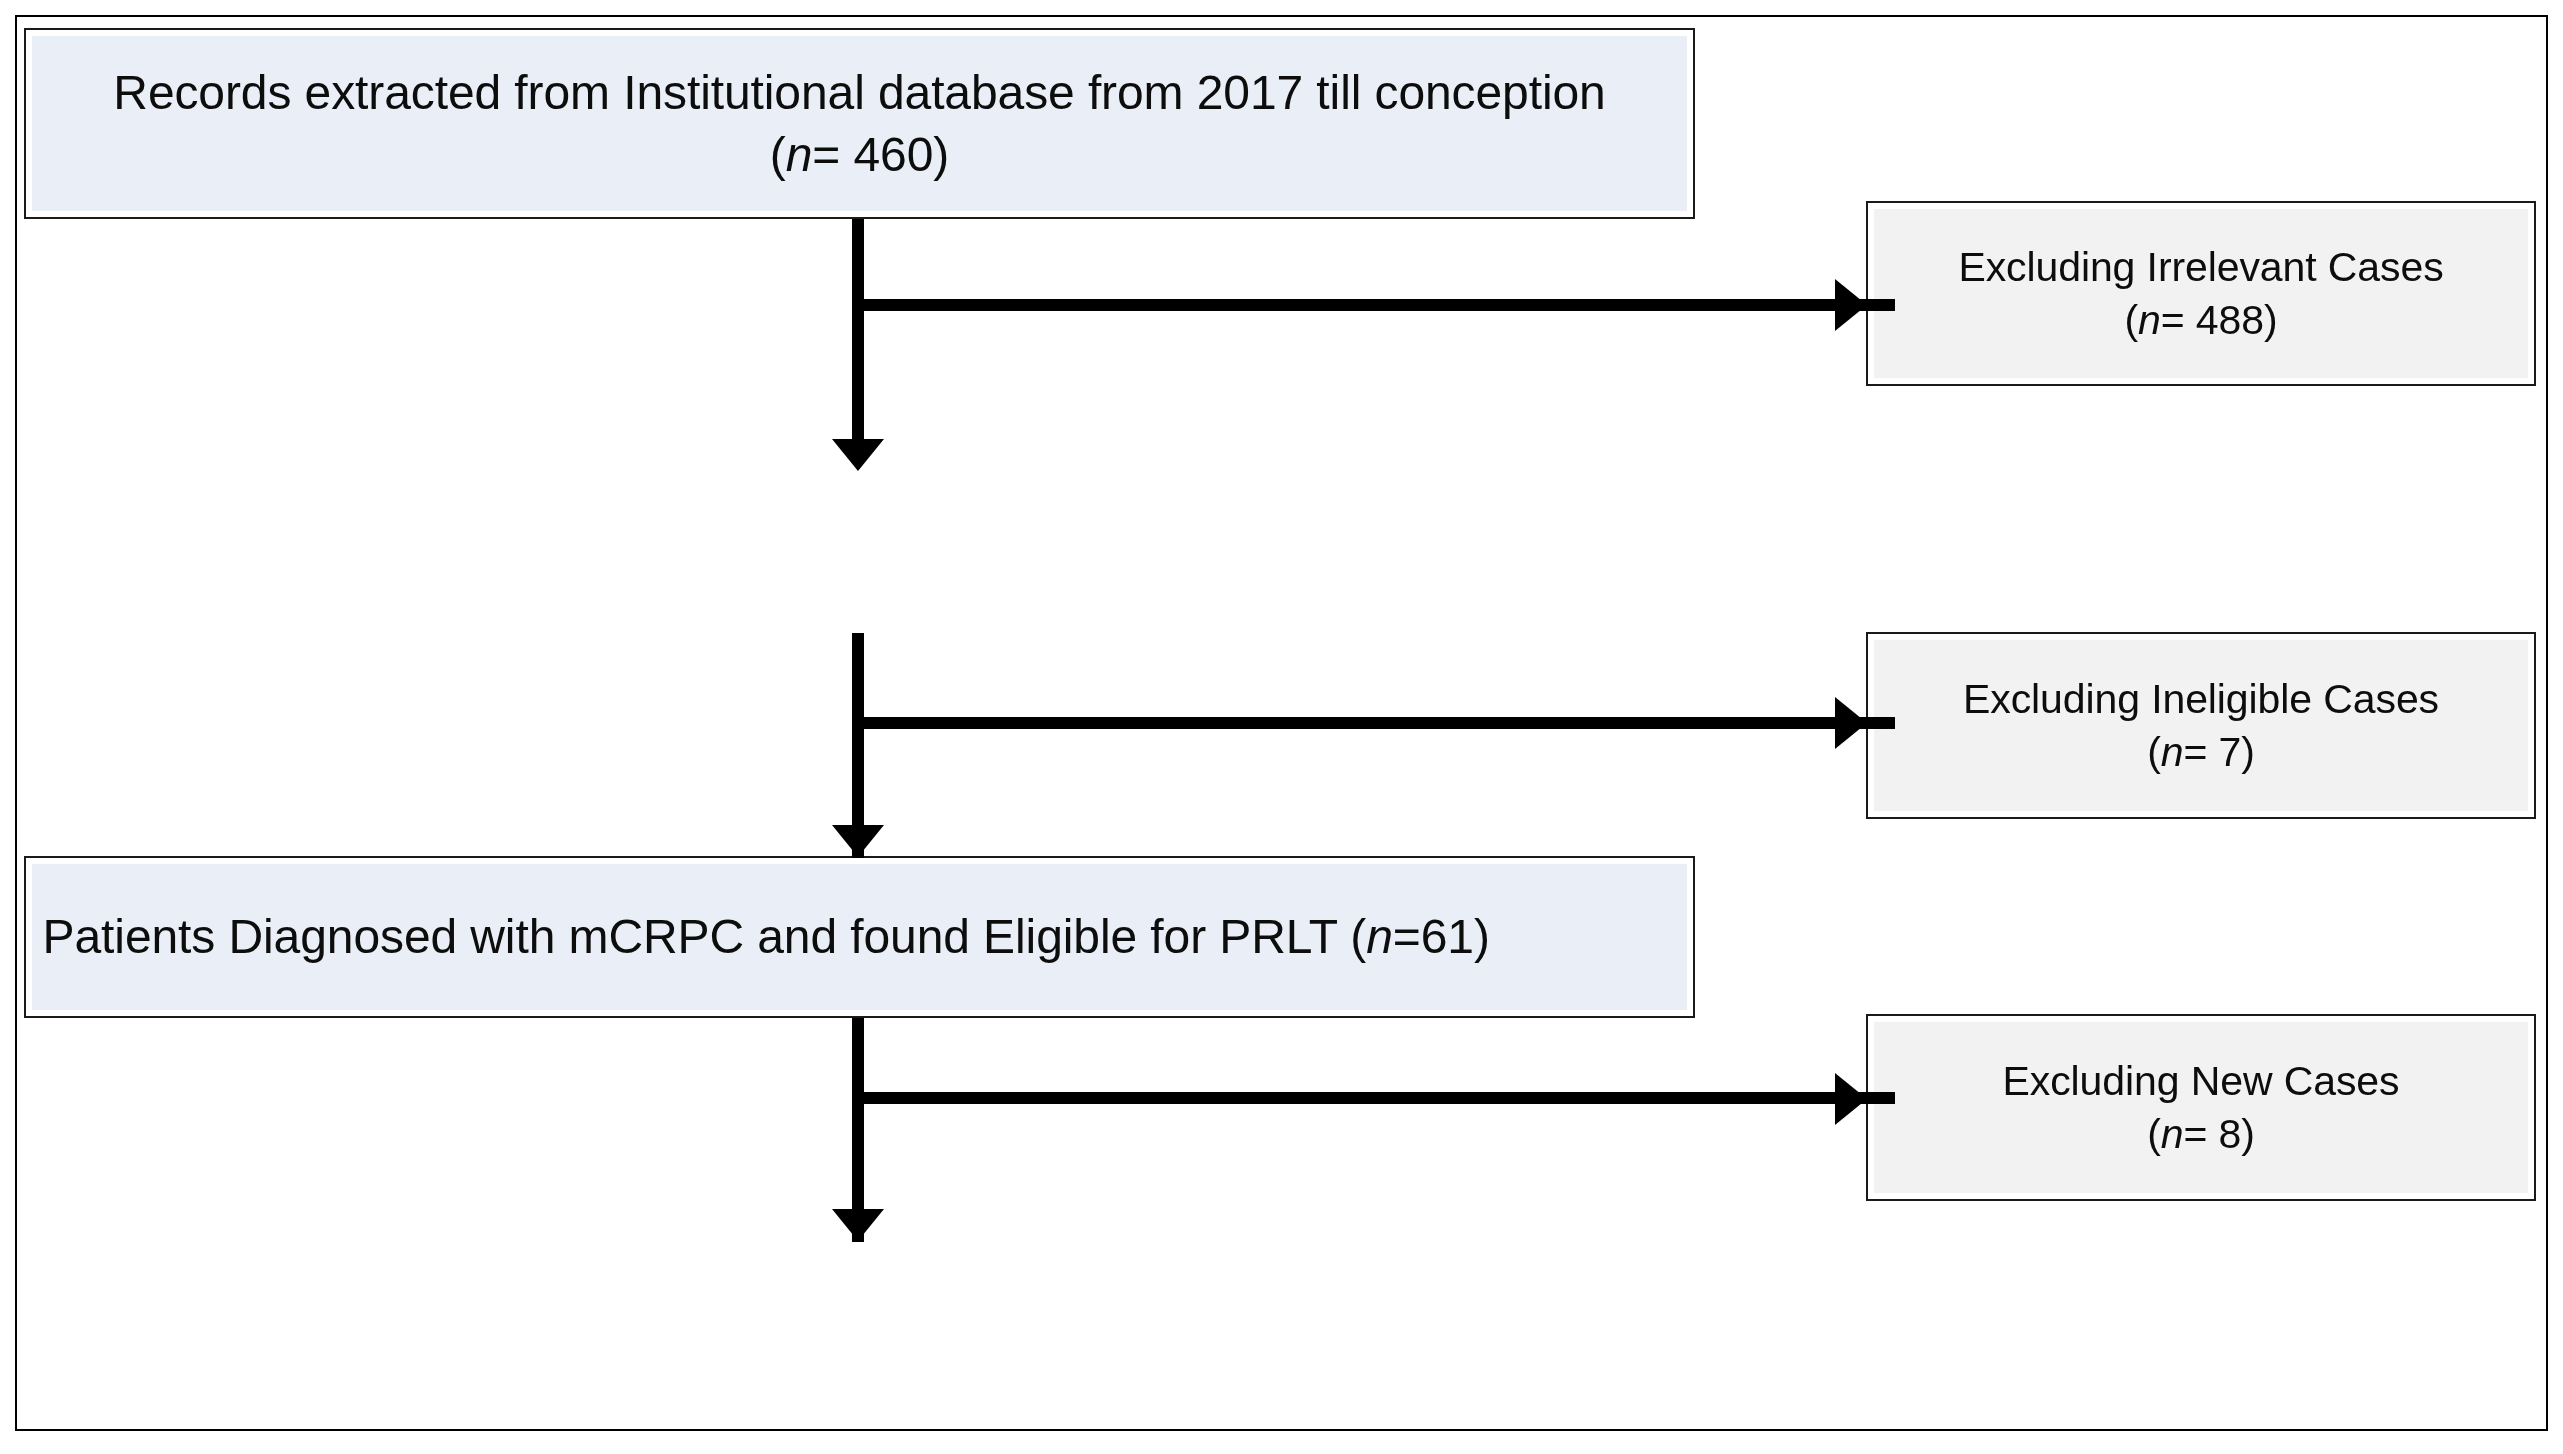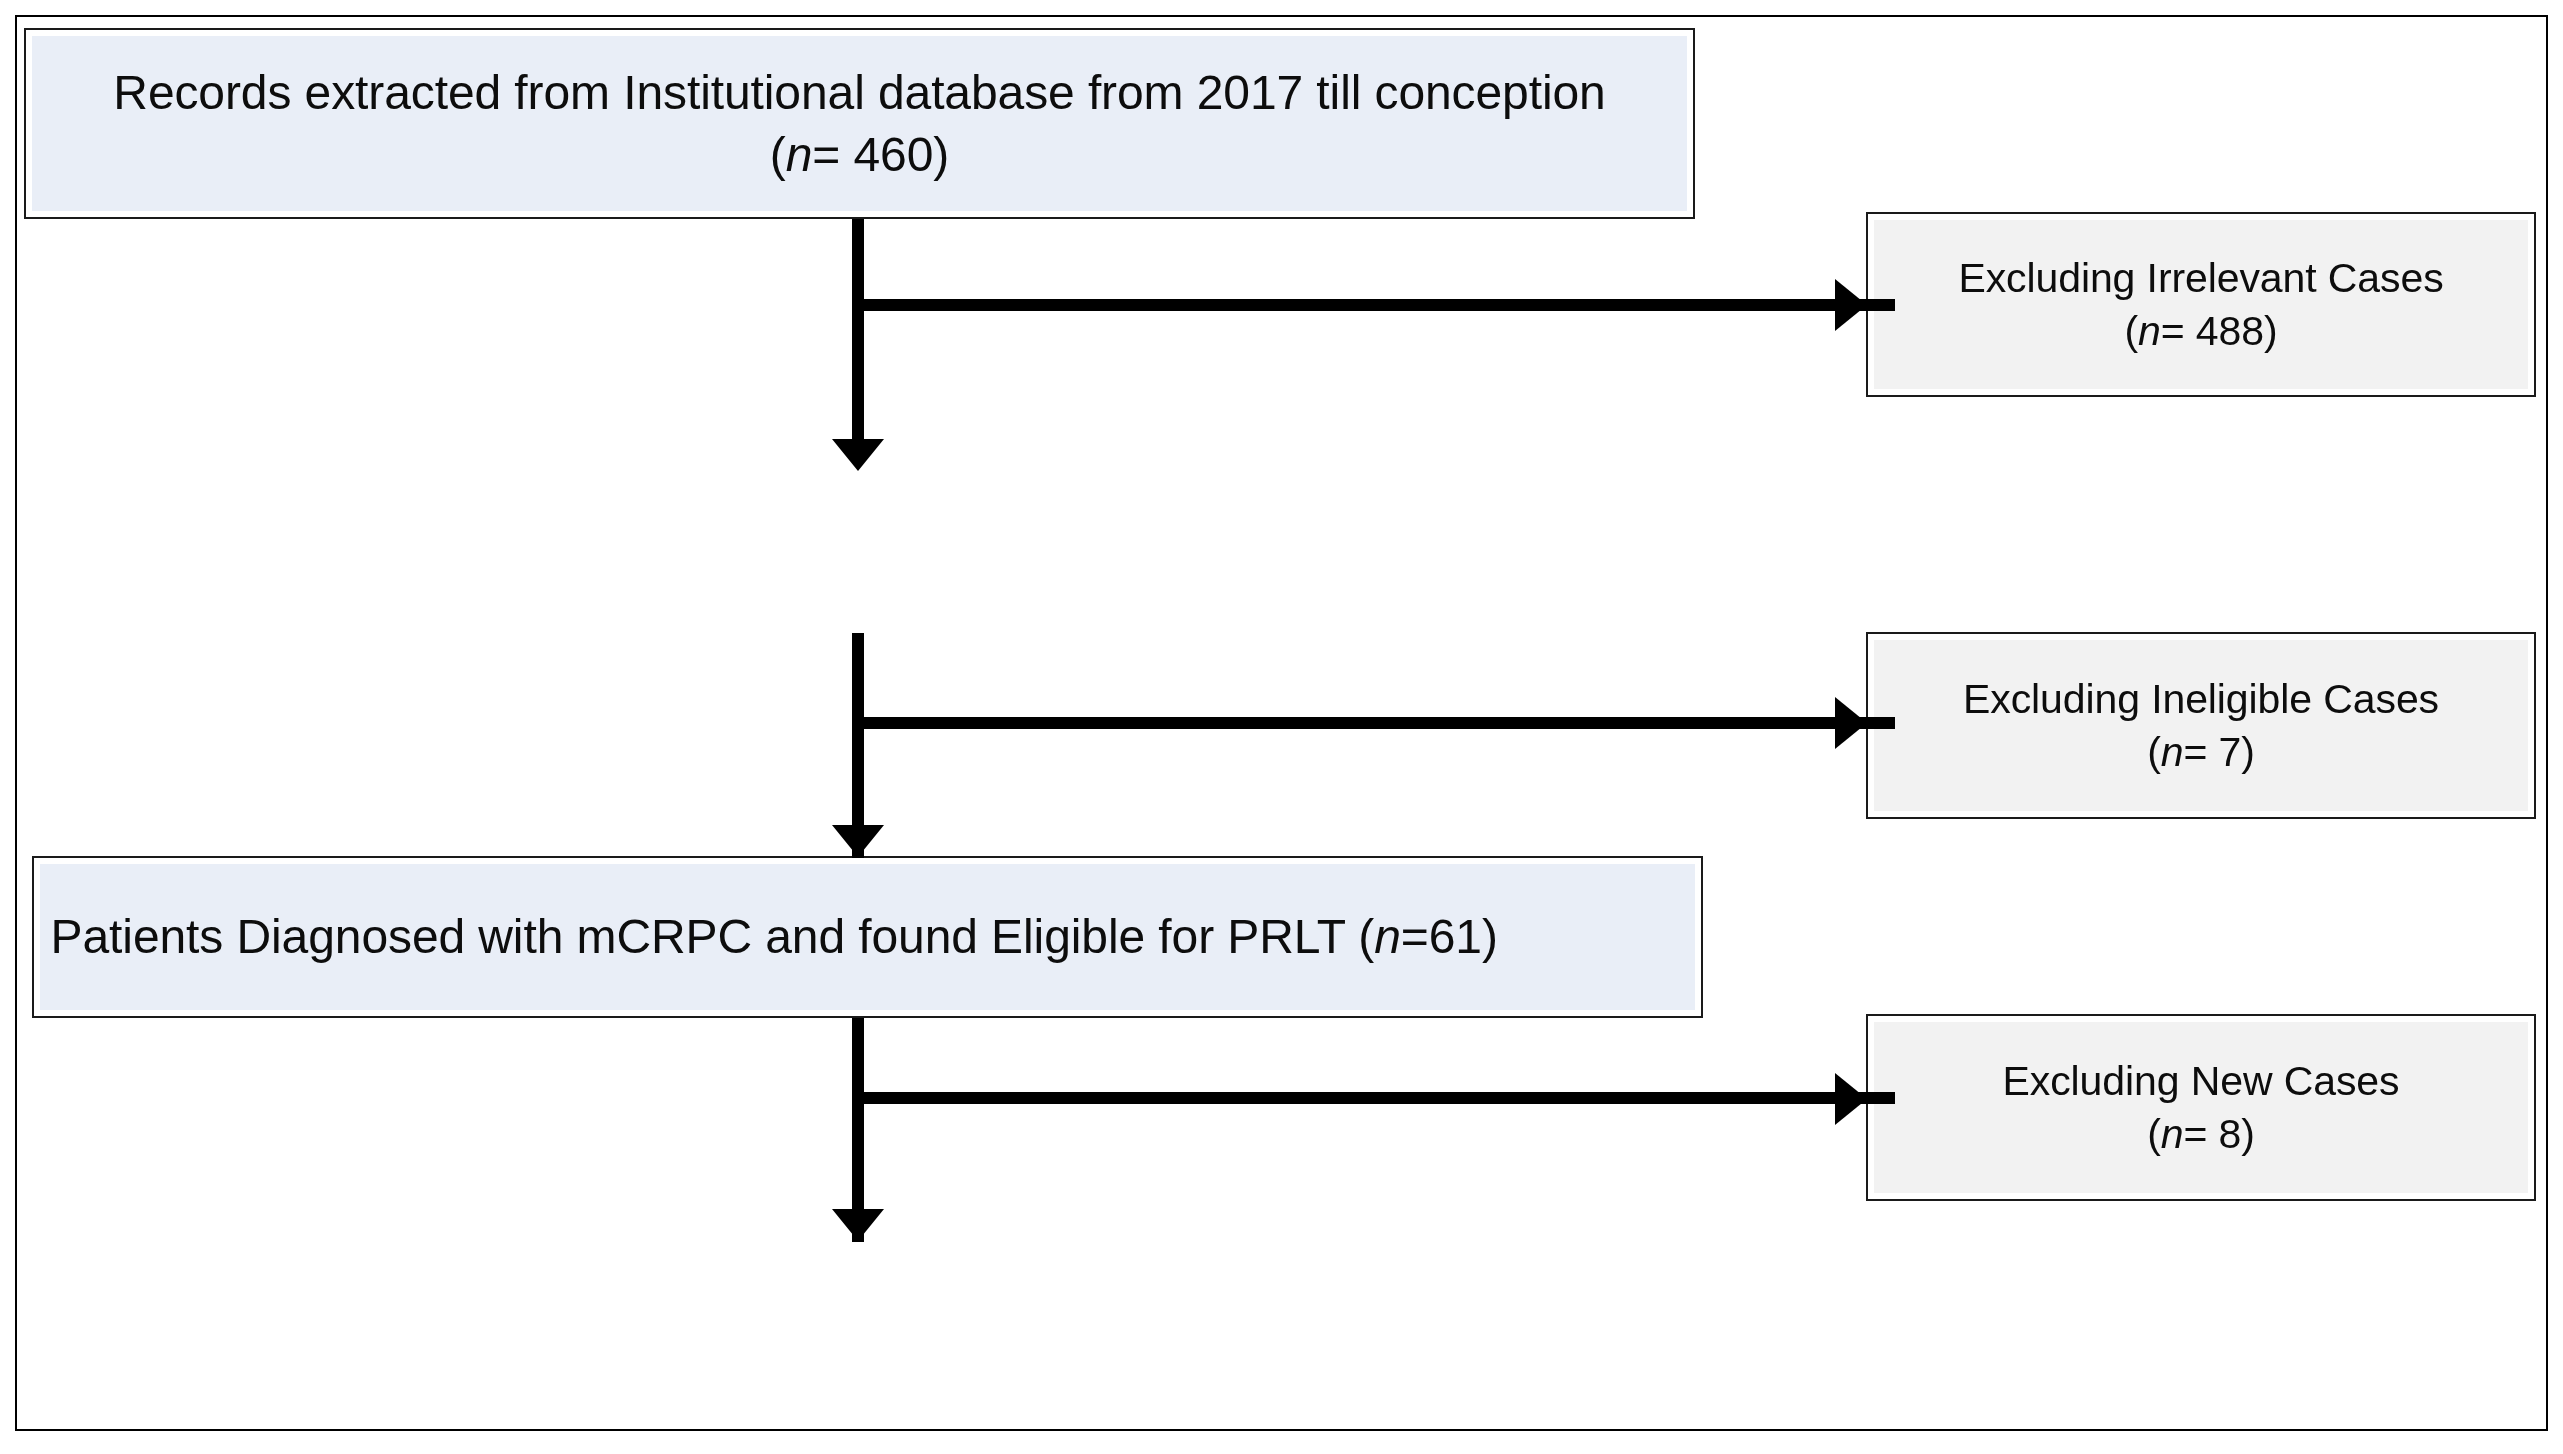--- a/index.html
+++ b/index.html
@@ -62,24 +62,24 @@
   .node.exclusion .line { font-size: 41px; }
   .node .line .it { font-style: italic; }
 
   
   .node.primary.left-text .fill { align-items: flex-start; }
   .node.primary.left-text .line { text-align: left; }
 
   
   #box-records      { left: 24px;  top: 28px;   width: 1671px; height: 191px; }
   #box-referred     { left: 24px;  top: 471px;  width: 1671px; height: 162px; }
-  #box-eligible     { left: 32px;  top: 856px; width: 1671px; height: 162px; }
+  #box-eligible     { left: 24px;  top: 856px; width: 1671px; height: 162px; }
   #box-recipients   { left: 24px;  top: 1241px; width: 1671px; height: 152px; }
 
-  #box-excl-irrelevant { left: 1866px; top: 212px;  width: 670px; height: 185px; }
+  #box-excl-irrelevant { left: 1866px; top: 201px;  width: 670px; height: 185px; }
   #box-excl-ineligible { left: 1866px; top: 632px;  width: 670px; height: 187px; }
   #box-excl-new        { left: 1866px; top: 1014px; width: 670px; height: 187px; }
 
   
   .vline {
     position: absolute;
     width: 12px;
     background: #000000;
     left: 852px;
   }

